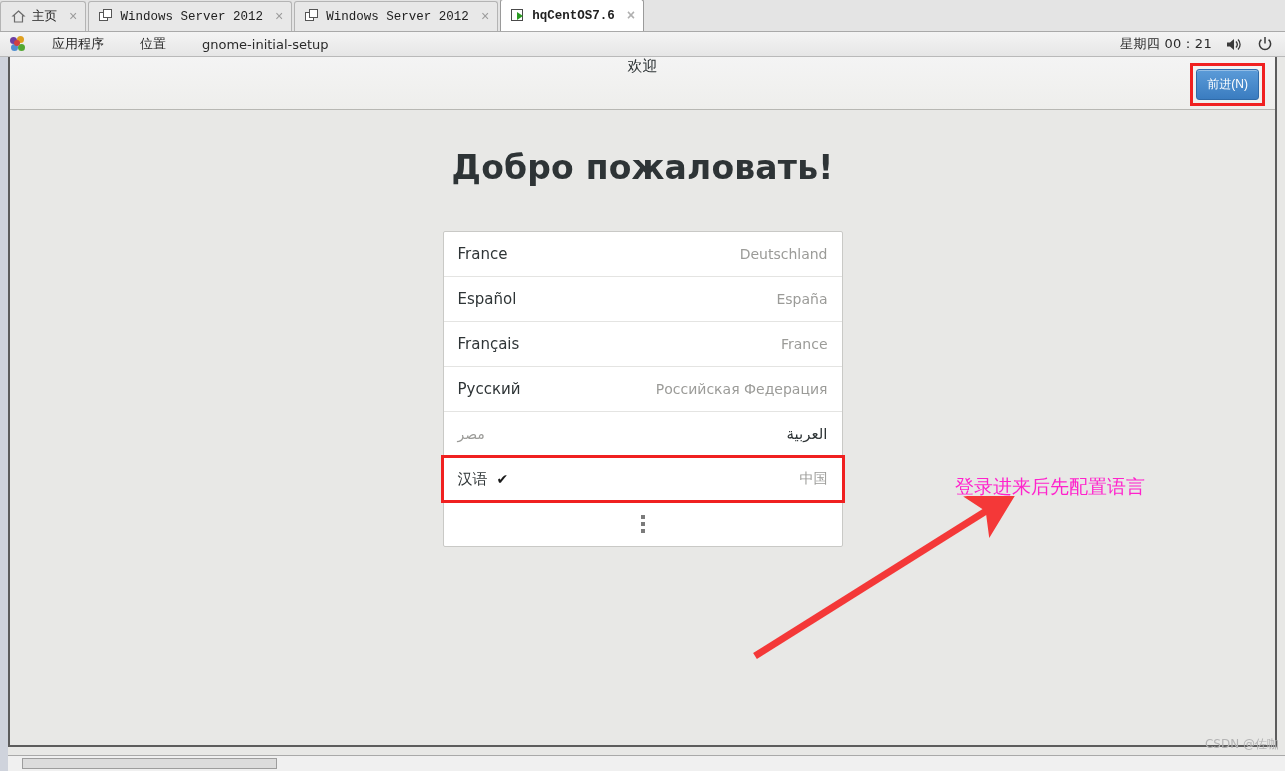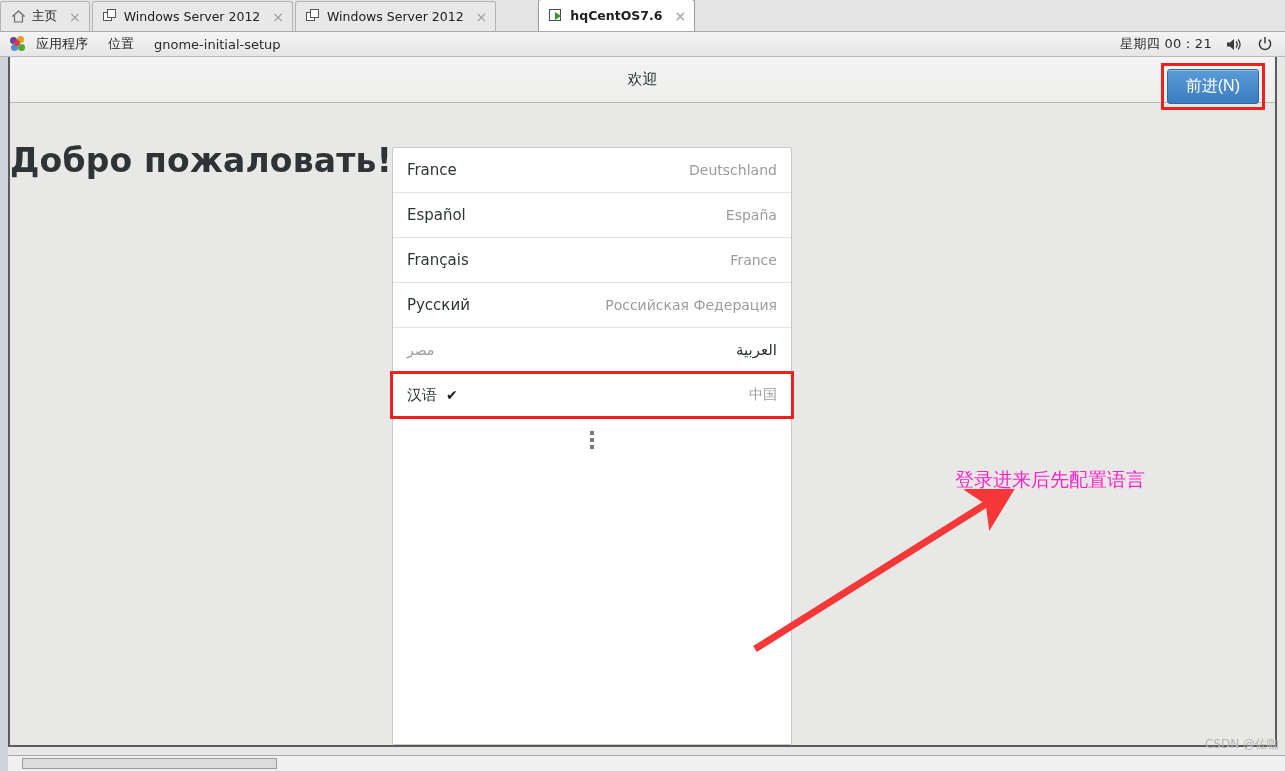--- a/index.html
+++ b/index.html
@@ -19,27 +19,27 @@
   }
   .vm-tab {
     height: 30px; display: flex; align-items: center; gap: 6px;
     padding: 0 8px 0 10px;
     background: #e8e8e8;
     border: 1px solid #b4b4b4; border-bottom: none;
     border-radius: 3px 3px 0 0;
     margin-right: 2px;
     font-size: 12.5px; color: #202020;
     white-space: nowrap;
+    font-family: Liberation Mono, monospace;
   }
   .vm-tab.active {
     background: #ffffff;
     font-weight: bold;
     border-color: #9a9a9a;
     height: 32px;
-    margin-left: 40px;
   }
   .vm-tab .tab-close {
     color: #9a9a9a; font-size: 14px; margin-left: 6px; line-height: 1;
   }
   .vm-tab.active .tab-close { color: #b0b0b0; }
   .ico { width: 15px; height: 15px; display: inline-block; position: relative; flex: none; }
 
   
   .ico-home svg { display: block; }
   
@@ -62,21 +62,21 @@
   }
 
   
   .gnome-panel {
     position: absolute; left: 0; top: 32px; width: 1285px; height: 25px;
     background: linear-gradient(#f4f4f4, #e6e6e6);
     border-bottom: 1px solid #b9b9b9;
     display: flex; align-items: center;
     font-size: 13px; color: #2a2a2a;
   }
-  .panel-left { display: flex; align-items: center; gap: 0; padding-left: 10px; }
+  .panel-left { display: flex; align-items: center; gap: 16px; padding-left: 10px; }
   .panel-item { padding: 0 10px; white-space: nowrap; }
   .panel-right {
     margin-left: auto; display: flex; align-items: center; gap: 14px;
     padding-right: 12px;
   }
   .clock { font-size: 13px; letter-spacing: .3px; white-space: nowrap; }
 
   .ico-apps { width: 16px; height: 16px; position: relative; flex: none; }
   .ico-apps b {
     position: absolute; width: 7px; height: 7px; border-radius: 50%;
@@ -97,48 +97,48 @@
   }
   .app-window {
     position: absolute; left: 0px; top: 0px;
     width: 1269px; height: 690px;
     background: #e8e8e6;
     border: 2px solid #5c5c5c;
     border-top: none;
     display: flex; flex-direction: column;
   }
   .titlebar {
-    height: 46px; flex: none;
+    height: 53px; flex: none;
     background: linear-gradient(#f4f4f4, #eeeeec);
     border-bottom: 1px solid #b7b7b3;
-    display: flex; align-items: center; justify-content: center;
+    display: flex; align-items: flex-start; justify-content: center;
     position: relative;
   }
   .titlebar-title {
     font-size: 15px; color: #2e3436; font-weight: normal;
   }
   .next-btn-wrap {
     position: absolute; right: 10px; top: 6px;
     padding: 3px;
     border: 3px solid #f02020;
   }
   .next-btn {
     background: linear-gradient(#5b9bd8, #3a7cc0);
     border: 1px solid #2f6aa8;
     border-radius: 3px;
     color: #ffffff;
-    font-size: 16px;
-    padding: 6px 18px;
+    font-size: 12px;
+    padding: 6px 10px;
     box-shadow: inset 0 1px 0 rgba(255,255,255,.35);
     cursor: pointer;
   }
 
   .content {
     flex: 1; position: relative; overflow: hidden;
-    display: flex; flex-direction: row; 
+    display: flex; flex-direction: column; align-items: center;
   }
   .welcome-heading {
     margin-top: 38px;
     font-size: 33px; color: #2e3436; font-weight: bold;
     letter-spacing: .2px;
   }
 
   
   .lang-list {
     margin-top: 44px;

